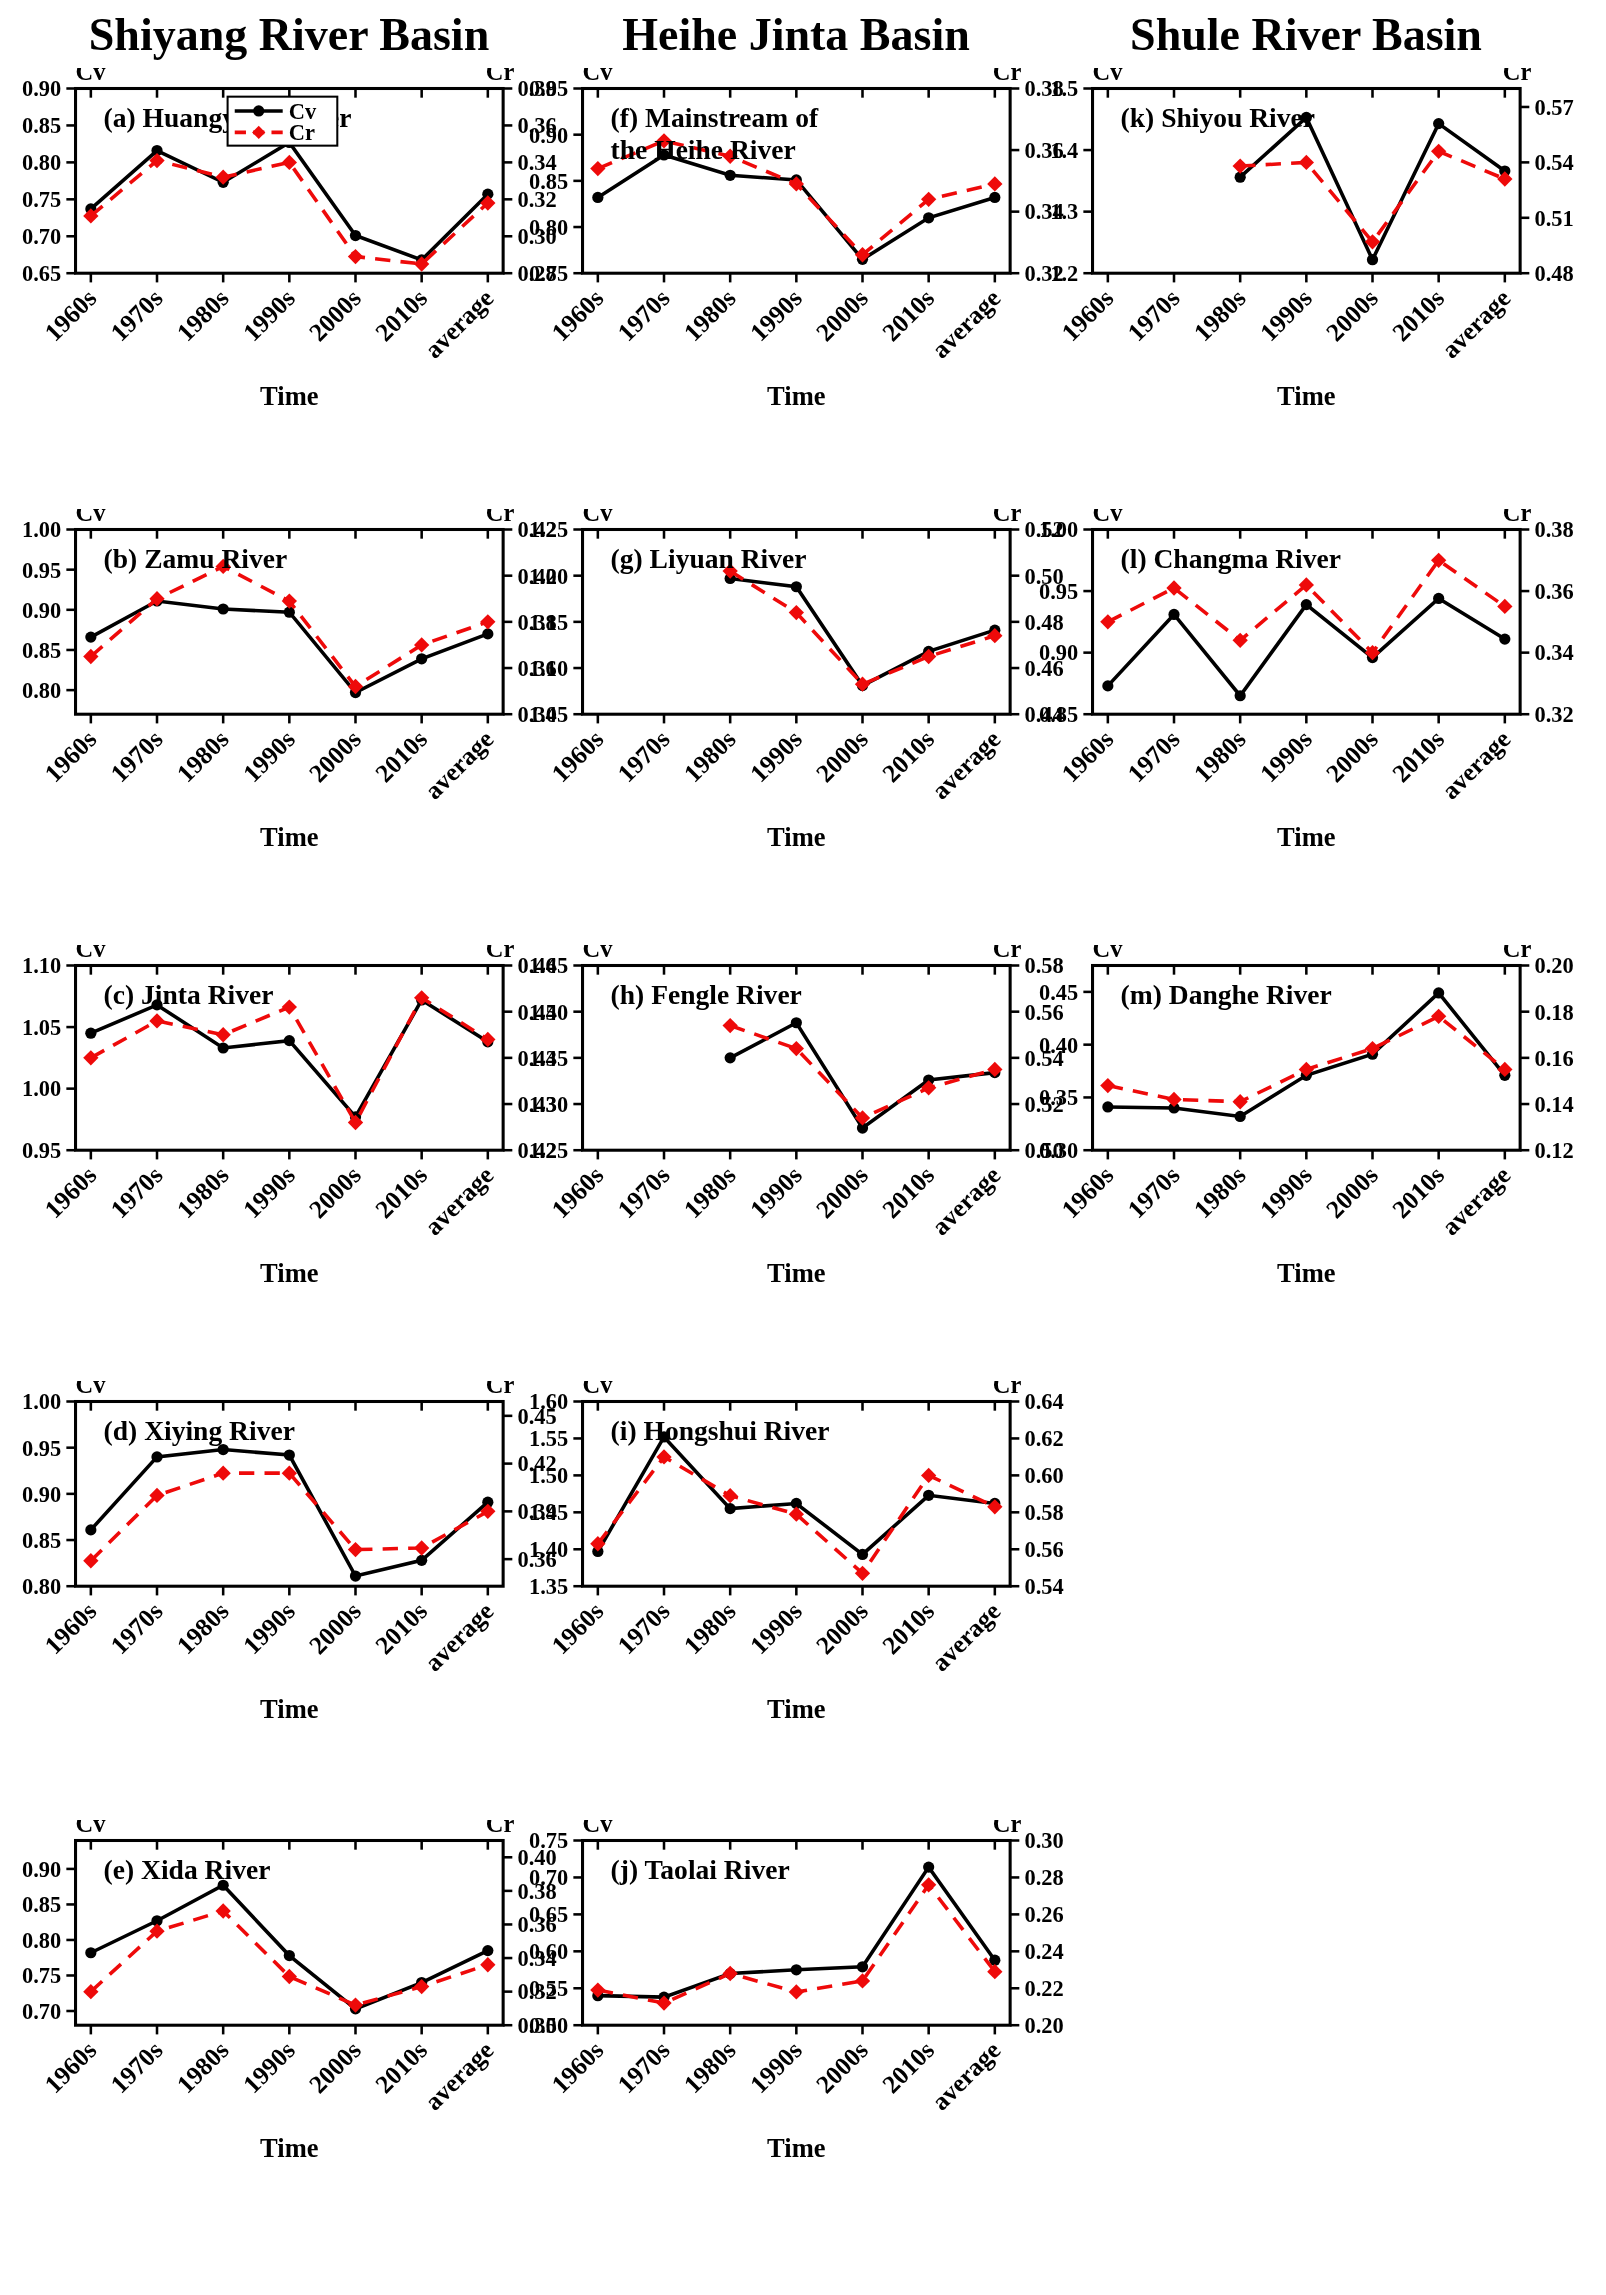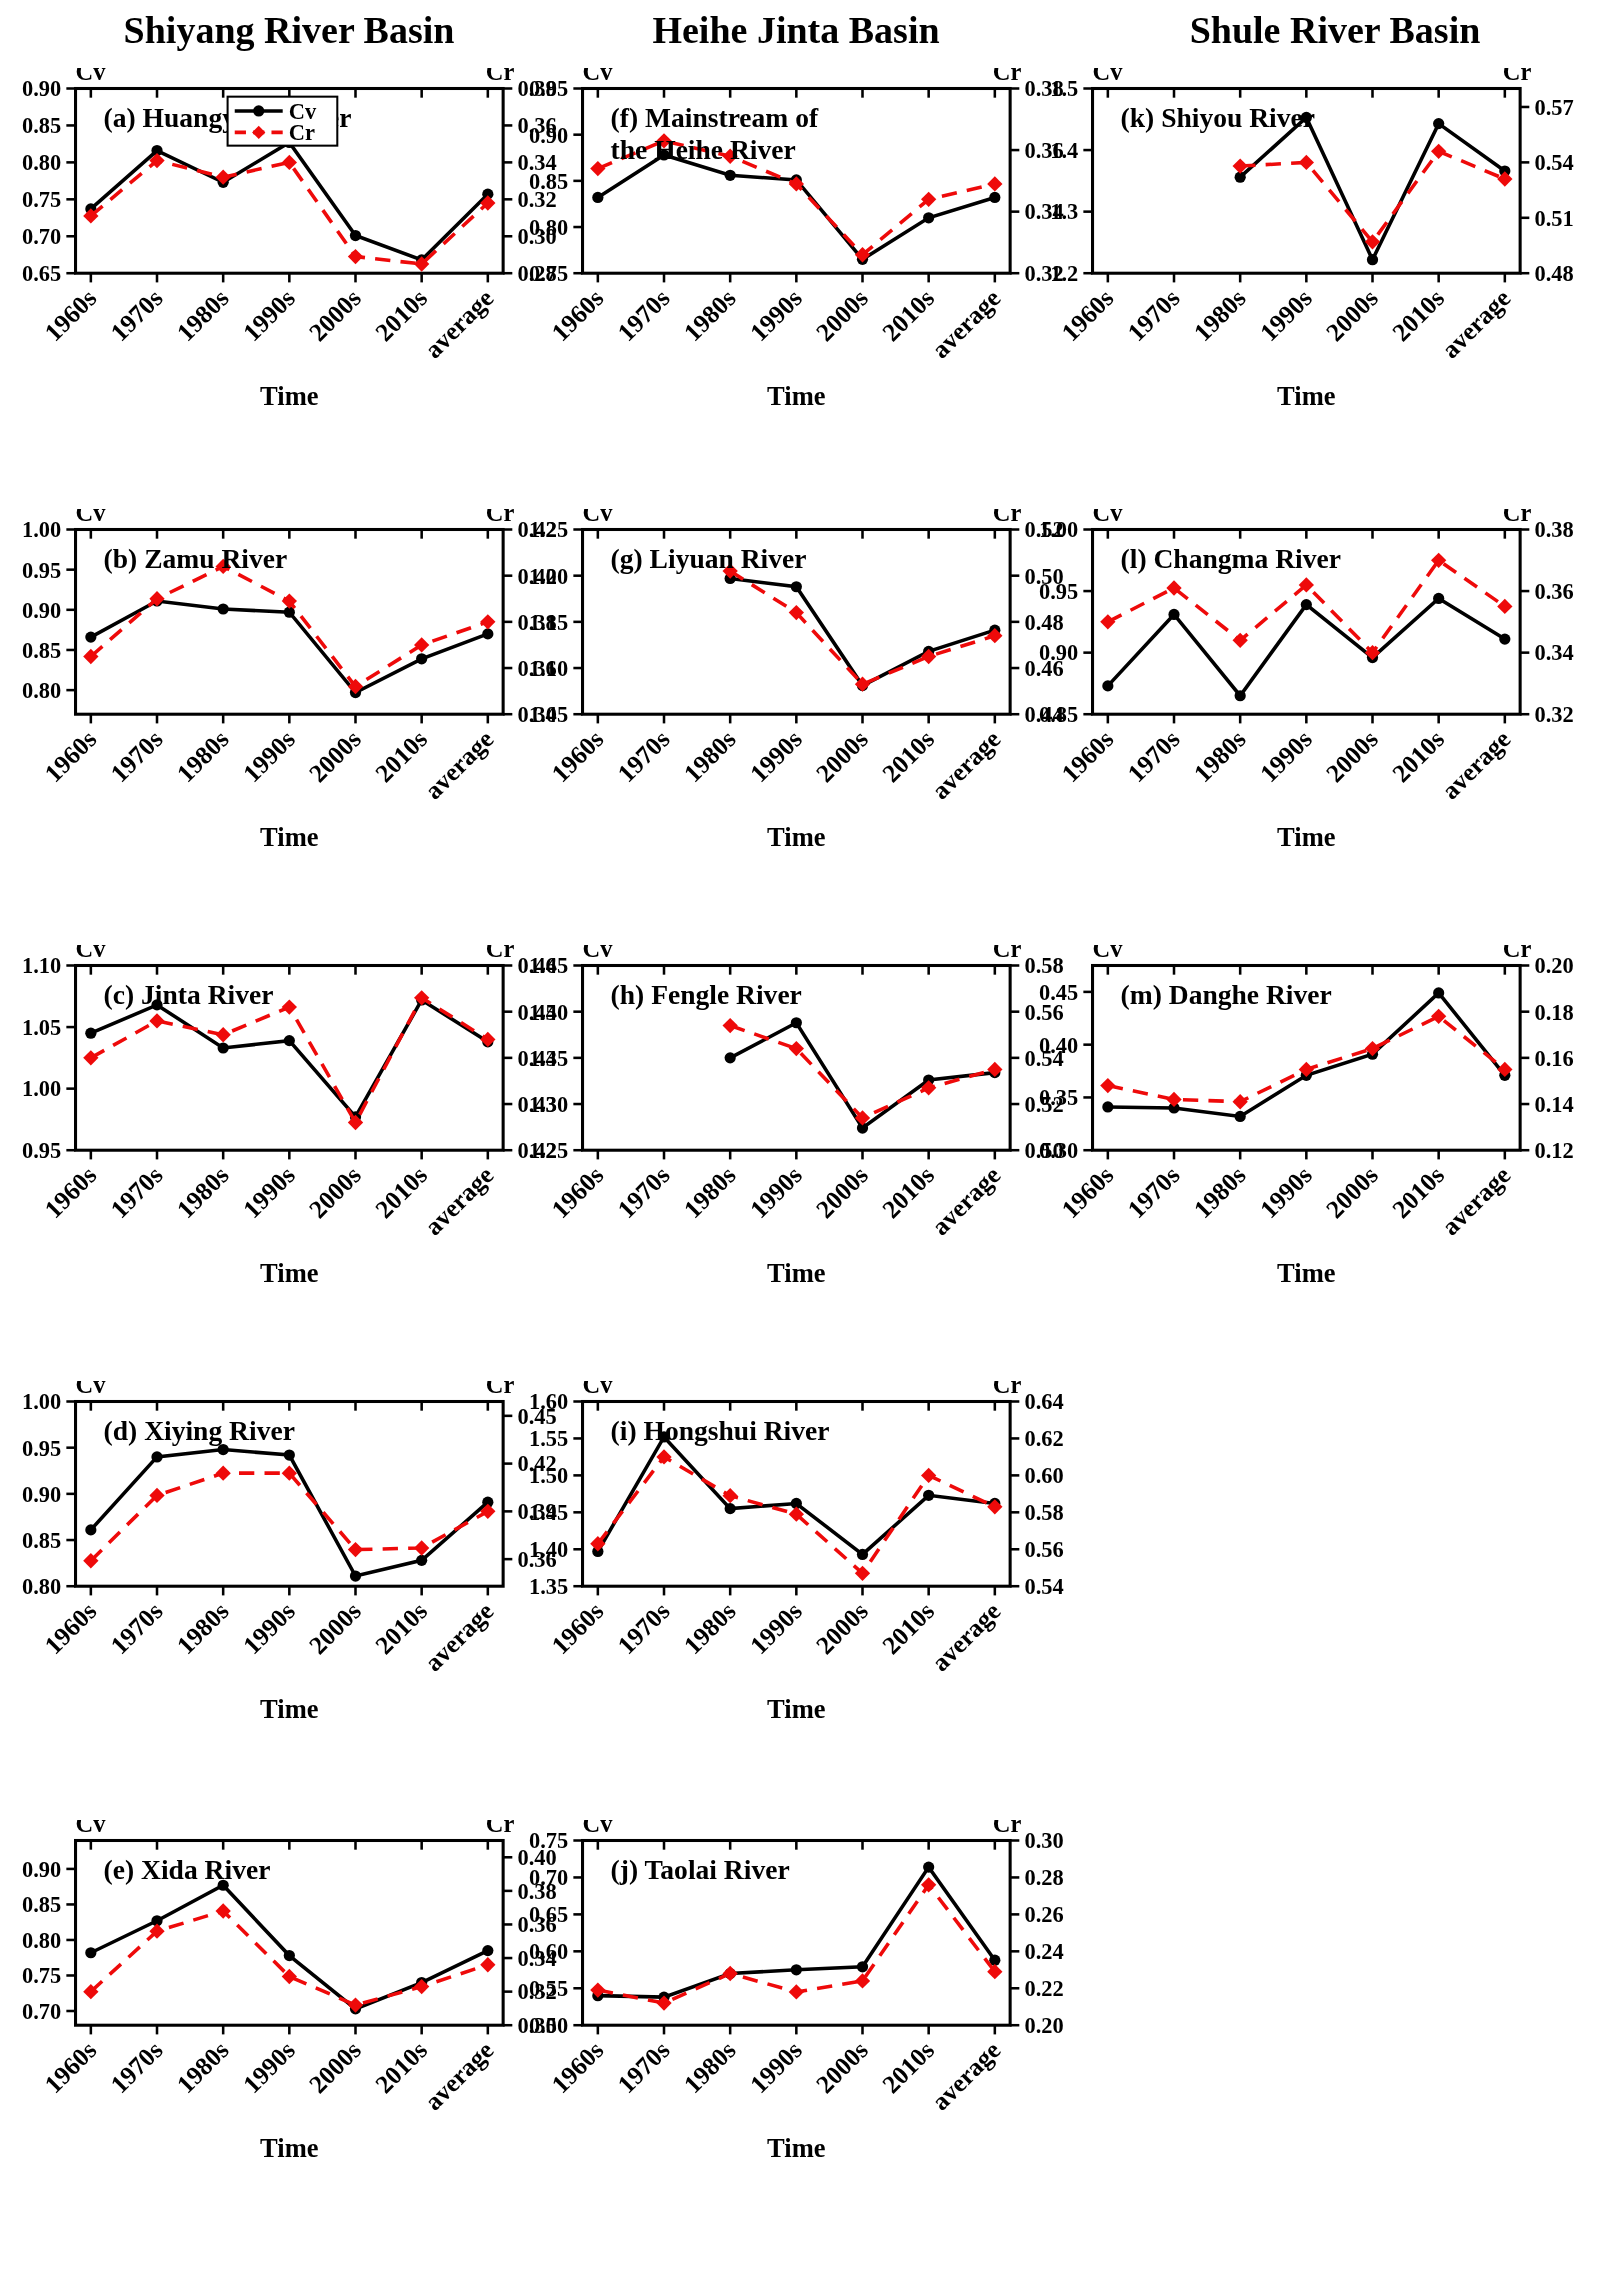--- a/index.html
+++ b/index.html
@@ -1,29 +1,29 @@
 <!DOCTYPE html>
 <html style="font-size:8.2px"><head>
 <meta charset="utf-8">
 <style>
   html,body{margin:0;padding:0;background:#ffffff;}
   body{width:1607px;height:2295px;position:relative;overflow:hidden;
        font-family:"Liberation Serif","DejaVu Serif",serif;}
   .basin-title{position:absolute;top:8.2px;width:510px;text-align:center;
-       font-size:38px;font-weight:bold;color:#000;}
+       font-size:46px;font-weight:bold;color:#000;}
   .panel{position:absolute;}
   svg text{font-family:"Liberation Serif","DejaVu Serif",serif;font-weight:bold;fill:#000;}
 </style>
 </head>
 <body>
 
 <div>
   <div class="basin-title" style="left:34px">Shiyang River Basin</div>
   <div class="basin-title" style="left:541px">Heihe Jinta Basin</div>
-  <div class="basin-title" style="left:1080px">Shule River Basin</div>
+  <div class="basin-title" style="left:1051px">Shule River Basin</div>
   <div id="panels">
       <div class="panel" style="left: -1.5px; top: 68px;"><svg width="597" height="439" viewBox="0 0 1170 860">
           <rect x="150" y="40" width="838" height="362" fill="none" stroke="#000" stroke-width="6"></rect>
           <g>
             <text x="150" y="24" font-size="48" text-anchor="start">Cv</text>
             <text x="1010" y="24" font-size="48" text-anchor="end">Cr</text>
           </g>
           <g>
             <line x1="150" y1="402" x2="132" y2="402" stroke="#000" stroke-width="5"></line>
             <text x="122" y="402" font-size="44" text-anchor="end" dy="0.35em">0.65</text>

